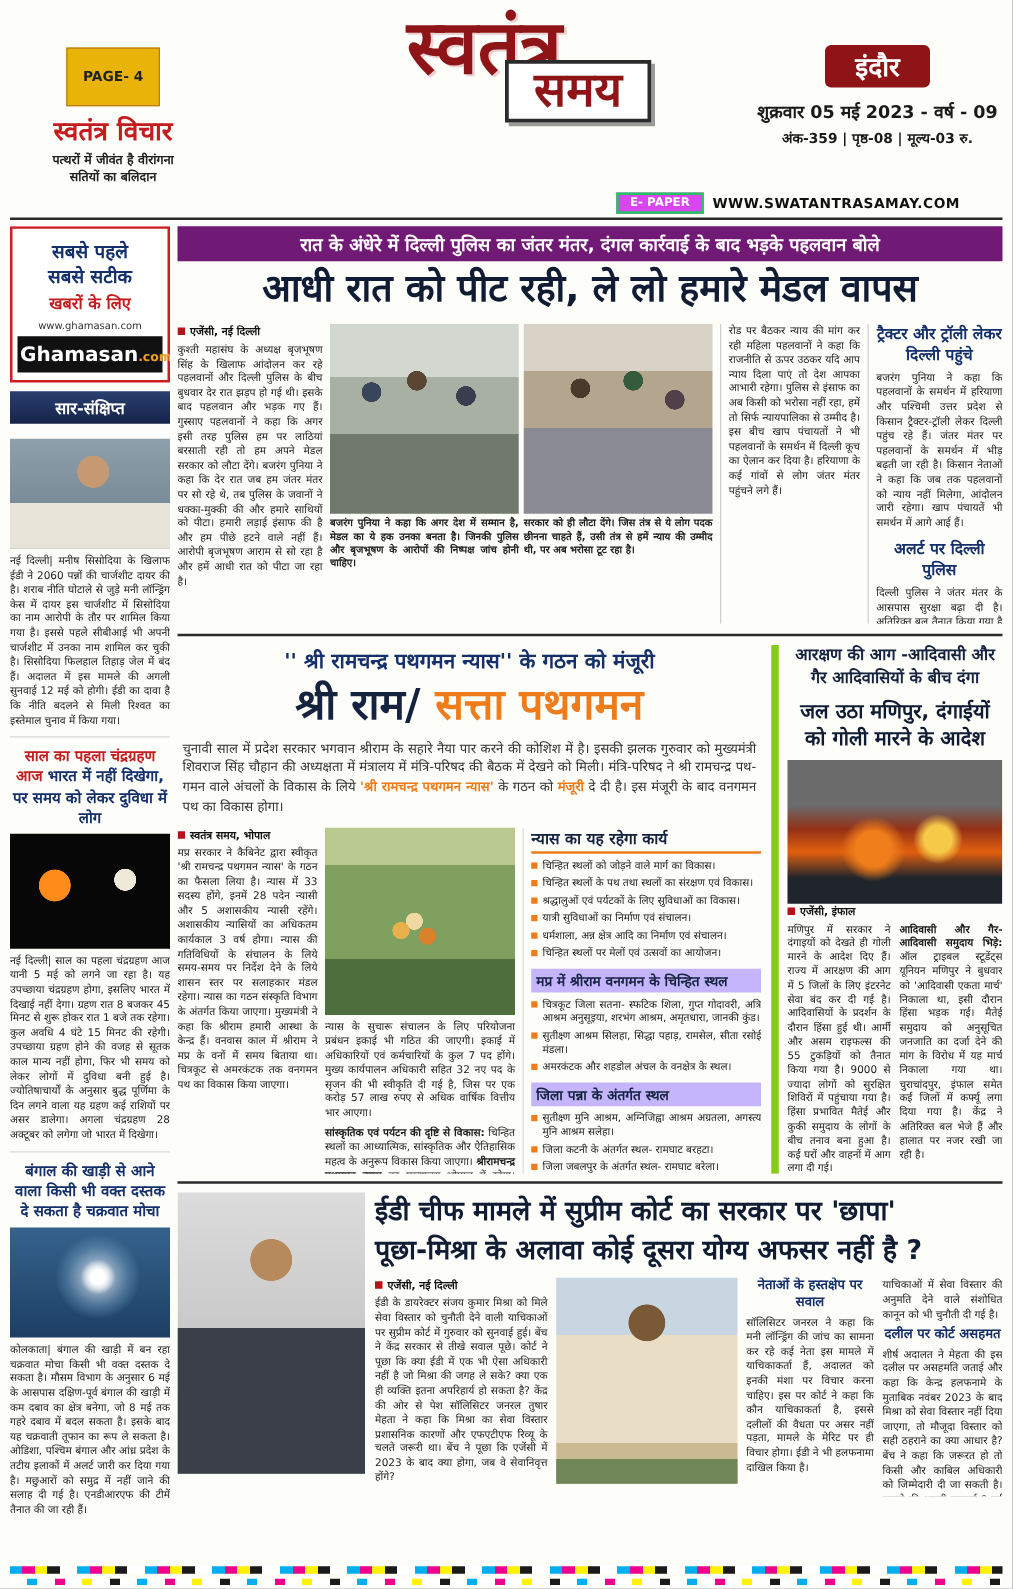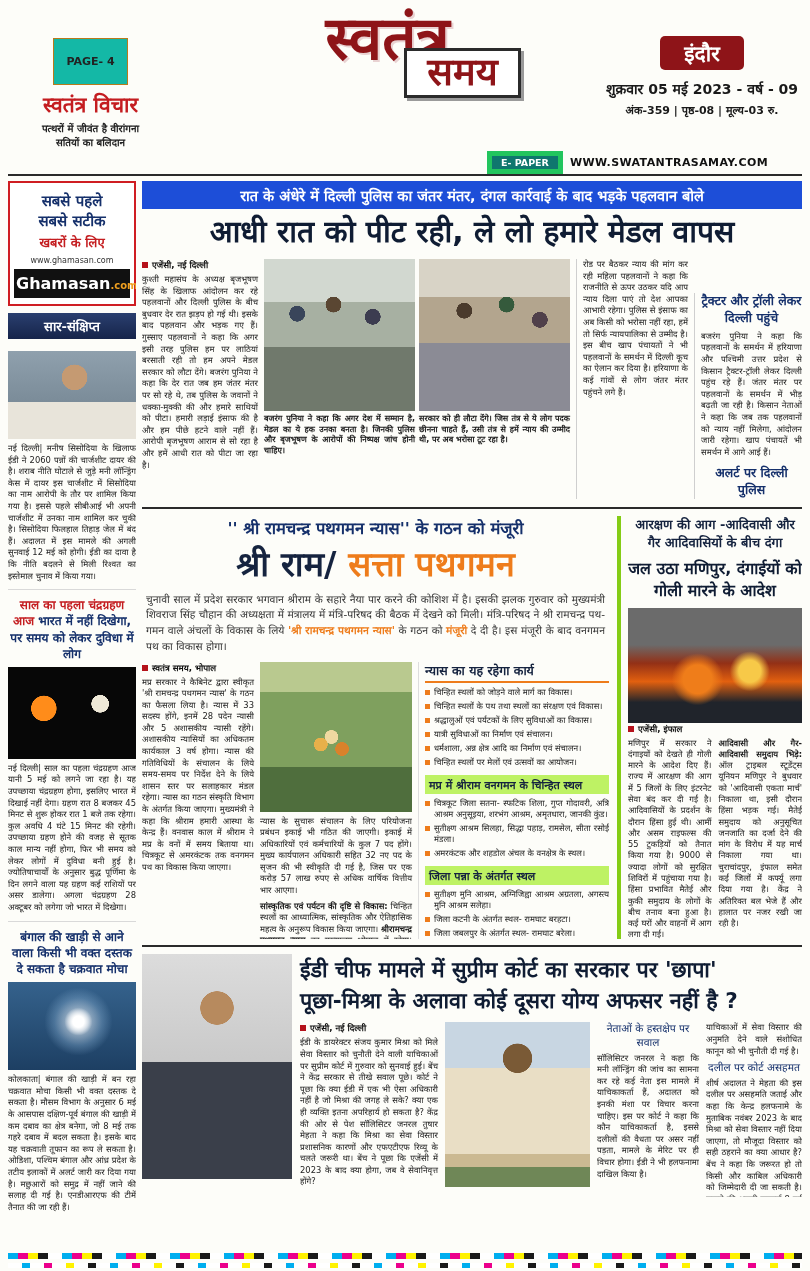--- a/index.html
+++ b/index.html
@@ -3,36 +3,36 @@
 <meta charset="utf-8">
 <style>
   *{margin:0;padding:0;box-sizing:border-box;}
   html,body{background:#9a9a9a;}
   .page{position:relative;width:810px;height:1271px;margin:0 auto;background:#fdfdf9;
         font-family:"DejaVu Sans","Liberation Sans",sans-serif;color:#1a1a1a;
         padding:8px 8px 0 8px;overflow:hidden;}
   
   .masthead{display:flex;align-items:flex-start;height:146px;}
   .mh-left{width:165px;text-align:center;padding-top:30px;}
-  .page-badge{display:inline-block;background:#14b8a6;color:#222;font-weight:800;font-size:11px;
+  .page-badge{display:inline-block;background:#eab308;color:#222;font-weight:800;font-size:11px;
               padding:16px 12px;border:1px solid #b97b1c;}
   .mh-left-title{color:#c41d20;font-size:21px;font-weight:800;margin-top:5px;}
   .mh-left-sub{font-size:10px;font-weight:700;color:#222;margin-top:4px;line-height:1.35;}
   .mh-center{flex:1;text-align:center;}
   .logo-top{font-size:60px;font-weight:800;color:#8e1418;line-height:1.0;text-shadow:2px 2px 0 #e9d2d2;}
   .logo-bottom{display:inline-block;background:#fff;border:3px solid #2b2b2b;box-shadow:3px 3px 0 #9a9a9a;
                color:#8e1418;font-size:38px;font-weight:800;line-height:1.15;padding:0 20px;
                margin-top:-20px;margin-left:150px;position:relative;}
   .mh-right{width:200px;text-align:center;padding-top:28px;}
   .city-badge{display:inline-block;background:#8e1418;color:#fff;font-size:21px;font-weight:800;
               padding:3px 24px;border-radius:5px;}
   .date-line{font-size:14px;font-weight:700;margin-top:9px;}
   .issue-line{font-size:11px;font-weight:700;margin-top:4px;}
   .epaper-row{display:flex;justify-content:flex-end;align-items:center;gap:7px;height:17px;padding-right:34px;}
-  .epaper-badge{background:#0f766e;color:#fff;font-weight:800;font-size:9.5px;padding:1px 9px;border:5px solid #22c55e;}
+  .epaper-badge{background:#d946ef;color:#fff;font-weight:800;font-size:9.5px;padding:1px 9px;border:2px solid #22c55e;}
   .site{font-size:11px;font-weight:800;letter-spacing:.4px;color:#111;}
   .rule{border-top:2px solid #2b2b2b;margin:3px 0 5px;}
   
   .content{display:flex;gap:6px;}
   .sidebar{flex:0 0 128px;width:128px;height:1070px;overflow:hidden;display:flex;flex-direction:column;}
   .main{flex:1;min-width:0;}
   
   .promo{border:2px solid #cf1d22;padding:9px 4px 6px;text-align:center;background:#fff;}
   .promo-l{font-size:15px;font-weight:800;color:#15306b;line-height:1.3;}
   .promo-l3{font-size:13px;font-weight:800;color:#c41d20;margin-top:2px;}
@@ -82,71 +82,71 @@
      linear-gradient(180deg,#6b6b6b 0 32%,#933016 48%,#e2600f 64%,#20242b 82%);}
   .ph-edman{height:225px;background:
      radial-gradient(circle 17px at 50% 24%, #b78a5e 97%, transparent),
      linear-gradient(0deg,#3a3f4a 0 52%, transparent 52%),
      linear-gradient(180deg,#dcdcdc,#b5b5b5);}
   .ph-court{height:165px;background:
      radial-gradient(circle 15px at 50% 22%, #7a5a36 96%, transparent),
      linear-gradient(0deg,#6f8757 0 12%, transparent 12%),
      linear-gradient(180deg,#c8d6e2 0 28%,#e9dec5 28% 80%,#cbb992 80%);}
   
-  .kicker{background:#1d4ed8;color:#fff;font-weight:700;font-size:14.5px;text-align:center;padding:4px 2px;}
+  .kicker{background:#701a75;color:#fff;font-weight:700;font-size:14.5px;text-align:center;padding:4px 2px;}
   .lead-head{font-size:30px;font-weight:800;color:#0f1c33;text-align:center;line-height:1.5;}
   .lead-row{display:flex;gap:6px;margin-top:5px;height:240px;overflow:hidden;}
   .lead-c1{flex:0 0 116px;}
   .lead-photos{flex:0 0 306px;}
   .lp-row{display:flex;gap:4px;}
   .lp{width:151px;}
   .lp-caps{display:flex;gap:4px;margin-top:3px;}
   .lp-cap{width:151px;font-size:8px;font-weight:600;line-height:1.32;color:#222;text-align:justify;}
   .lead-c2{flex:0 0 112px;border-left:1px solid #cfcfcf;padding-left:6px;}
-  .lead-right{flex:1;border-left:1px solid #cfcfcf;padding-left:6px;margin-top:34px;}
+  .lead-right{flex:1;border-left:1px solid #cfcfcf;padding-left:6px;}
   .lr-head{font-size:12.5px;font-weight:800;color:#15306b;text-align:center;line-height:1.35;margin-bottom:4px;}
   .lr-head2{margin-top:7px;}
   .byline{font-size:8.6px;font-weight:800;color:#111;margin-bottom:3px;}
   .byline::before{content:"";display:inline-block;width:6px;height:6px;background:#b5121b;margin-right:4px;}
   
   .ram-row{display:flex;gap:8px;border-top:2px solid #2b2b2b;margin-top:8px;padding-top:7px;height:432px;overflow:hidden;}
   .ram-main{flex:1;min-width:0;}
   .ram-tophead{font-size:16.5px;font-weight:700;color:#15306b;text-align:center;}
   .ram-bighead{text-align:center;font-size:34px;font-weight:800;margin:4px 0 6px;line-height:1.25;}
   .ram-bighead .dark{color:#15233f;} .ram-bighead .orange{color:#ee7c1b;}
   .ram-intro{font-size:10.5px;line-height:1.5;text-align:justify;color:#333;padding:0 4px;font-weight:500;}
   .ram-intro .hl{color:#ee7c1b;font-weight:800;}
   .ram-body-row{display:flex;gap:6px;margin-top:7px;height:280px;overflow:hidden;}
   .ram-c1{flex:0 0 112px;}
   .ram-mid{flex:0 0 152px;}
   .ram-mid p{margin-top:4px;}
   .ram-mid .bold{font-weight:800;}
   .ram-lists{flex:1;border-left:1px solid #ddd;padding-left:6px;overflow:hidden;}
   .box-head{font-size:12.5px;font-weight:800;color:#15233f;border-bottom:2px solid #ee7c1b;padding-bottom:2px;margin-bottom:4px;}
-  .list-head{background:#bef264;color:#15233f;font-weight:800;font-size:11px;padding:2px 4px;margin:6px 0 4px;}
+  .list-head{background:#c4b5fd;color:#15233f;font-weight:800;font-size:11px;padding:2px 4px;margin:6px 0 4px;}
   .bullet{font-size:8.3px;line-height:1.35;text-align:justify;padding-left:9px;position:relative;margin-bottom:3px;color:#1c1c1c;}
   .bullet::before{content:"";position:absolute;left:0;top:3px;width:5px;height:5px;background:#ee7c1b;}
   
-  .manipur{flex:0 0 185px;border-left:4px solid #84cc16;padding-left:7px;overflow:hidden;}
+  .manipur{flex:0 0 185px;border-left:6px solid #84cc16;padding-left:7px;overflow:hidden;}
   .mn-kicker{font-size:13px;font-weight:800;color:#15233f;text-align:center;line-height:1.4;}
   .mn-head{font-size:16px;font-weight:800;color:#0f1c33;text-align:center;line-height:1.35;margin:6px 0;}
   .mn-body{font-size:8.3px;line-height:1.36;text-align:justify;column-count:2;column-gap:7px;margin-top:3px;}
   .mn-body p{margin-bottom:3px;}
   .mn-body .bold{font-weight:800;}
   
   .ed{display:flex;gap:8px;border-top:2px solid #2b2b2b;margin-top:6px;padding-top:7px;height:252px;overflow:hidden;}
   .ed-left{flex:0 0 150px;}
   .ed-right{flex:1;min-width:0;}
   .ed-h{font-size:21.5px;font-weight:800;color:#0f1c33;line-height:1.45;}
   .ed-cols{display:flex;gap:7px;margin-top:6px;height:178px;overflow:hidden;}
   .ed-c1{flex:0 0 138px;}
   .ed-ph{flex:0 0 145px;}
   .ed-c2{flex:0 0 102px;}
   .ed-c3{flex:1;min-width:0;}
-  .ed-sub{font-size:10.5px;font-weight:400;color:#15306b;text-align:center;line-height:1.3;margin-bottom:3px;}
+  .ed-sub{font-size:10.5px;font-weight:700;color:#15306b;text-align:center;line-height:1.3;margin-bottom:3px;}
   .ed-c3 .ed-sub{margin-top:4px;}
   
   .regbar{position:absolute;left:8px;right:8px;}
   .regbar1{bottom:12px;height:6px;background:repeating-linear-gradient(90deg,
       #00aeef 0 10px,#ec008c 10px 20px,#fff200 20px 30px,#1a1a1a 30px 40px,#ffffff 40px 54px);}
   .regbar2{bottom:3px;height:5px;background:repeating-linear-gradient(90deg,
       #ffffff 0 14px,#00aeef 14px 22px,#ffffff 22px 36px,#ec008c 36px 44px,
       #ffffff 44px 58px,#fff200 58px 66px,#ffffff 66px 80px,#1a1a1a 80px 88px);}
 </style>
 </head>

